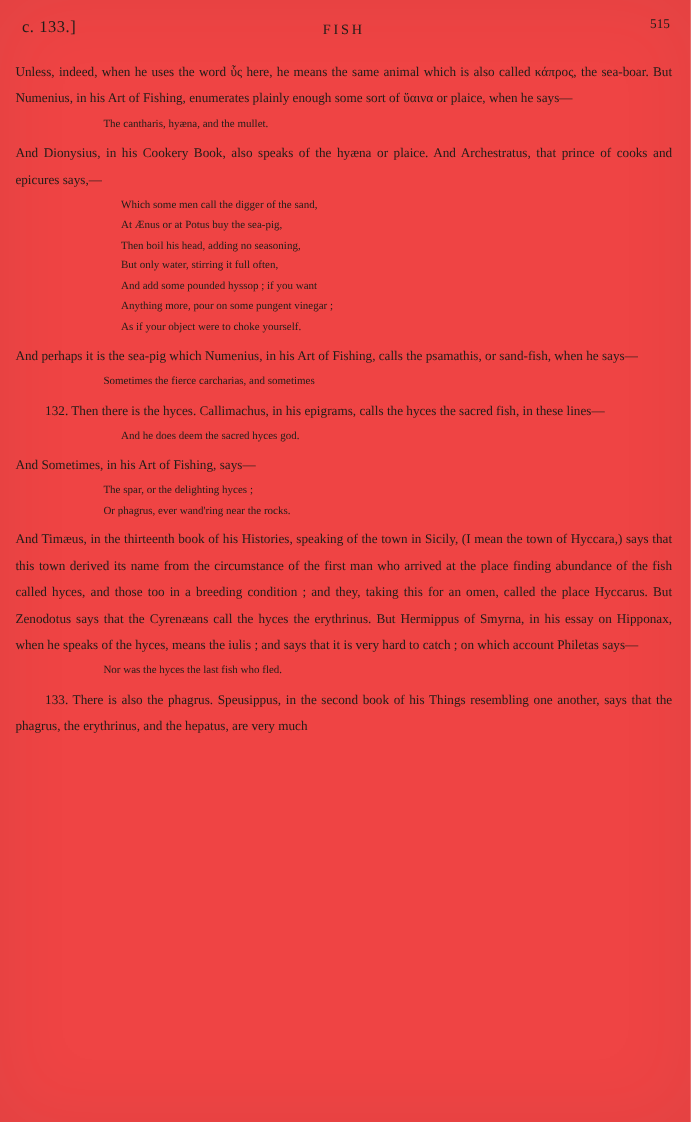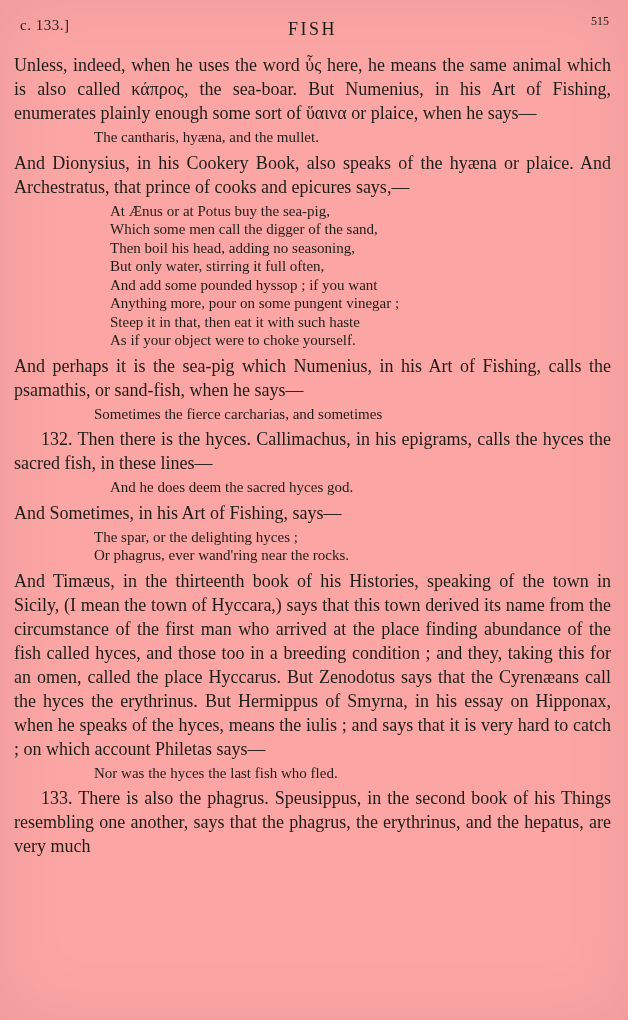--- a/index.html
+++ b/index.html
@@ -9,61 +9,61 @@
     height: 1020px;
     background: #e8e6df;
     font-family: "Liberation Serif", "DejaVu Serif", serif;
     color: #201d18;
     overflow: hidden;
   }
   .page {
     width: 628px;
     height: 1020px;
     padding: 14px 17px 0 14px;
-    background: #fca5a5;
+    background: #ef4444;
     box-shadow: inset 0 0 70px rgba(60,55,45,0.08);
   }
   .page-header {
     position: relative;
     height: 24px;
     margin-bottom: 15px;
   }
   .hdr-left {
     position: absolute;
     left: 6px;
     top: 3px;
     font-size: 15px;
     letter-spacing: 0.5px;
   }
   .hdr-center {
     position: absolute;
     left: 50%;
     top: 5px;
     transform: translateX(-50%);
-    font-size: 18px;
+    font-size: 13px;
     letter-spacing: 2.5px;
   }
   .hdr-right {
     position: absolute;
     right: 2px;
     top: 0;
     font-size: 12px;
   }
   .page-body { }
   .para {
     margin: 0;
-    font-size: 18px;
+    font-size: 12px;
     line-height: 24px;
     text-align: justify;
     hyphens: none;
   }
   .para.indent { text-indent: 27px; }
   .verse {
     margin: 3px 0 4px 80px;
-    font-size: 15px;
+    font-size: 10px;
     line-height: 18.5px;
   }
   .verse.deep { margin-left: 96px; }
   .vline { display: block; }
 </style>
 </head>
 <body>
 
 <div class="page">
 
@@ -77,27 +77,26 @@
 
     <p class="para">Unless, indeed, when he uses the word ὗς here, he means the same animal which is also called κάπρος, the sea-boar.  But Numenius, in his Art of Fishing, enumerates plainly enough some sort of ὕαινα or plaice, when he says—</p>
 
     <div class="verse">
       <span class="vline">The cantharis, hyæna, and the mullet.</span>
     </div>
 
     <p class="para">And Dionysius, in his Cookery Book, also speaks of the hyæna or plaice.  And Archestratus, that prince of cooks and epicures says,—</p>
 
     <div class="verse deep">
+      <span class="vline">Which some men call the digger of the sand,</span>
       <span class="vline">At Ænus or at Potus buy the sea-pig,</span>
-      <span class="vline">Which some men call the digger of the sand,</span>
       <span class="vline">Then boil his head, adding no seasoning,</span>
       <span class="vline">But only water, stirring it full often,</span>
       <span class="vline">And add some pounded hyssop ; if you want</span>
       <span class="vline">Anything more, pour on some pungent vinegar ;</span>
-      <span class="vline">Steep it in that, then eat it with such haste</span>
       <span class="vline">As if your object were to choke yourself.</span>
     </div>
 
     <p class="para">And perhaps it is the sea-pig which Numenius, in his Art of Fishing, calls the psamathis, or sand-fish, when he says—</p>
 
     <div class="verse">
       <span class="vline">Sometimes the fierce carcharias, and sometimes</span>
     </div>
 
     <p class="para indent">132. Then there is the hyces.  Callimachus, in his epigrams, calls the hyces the sacred fish, in these lines—</p>

